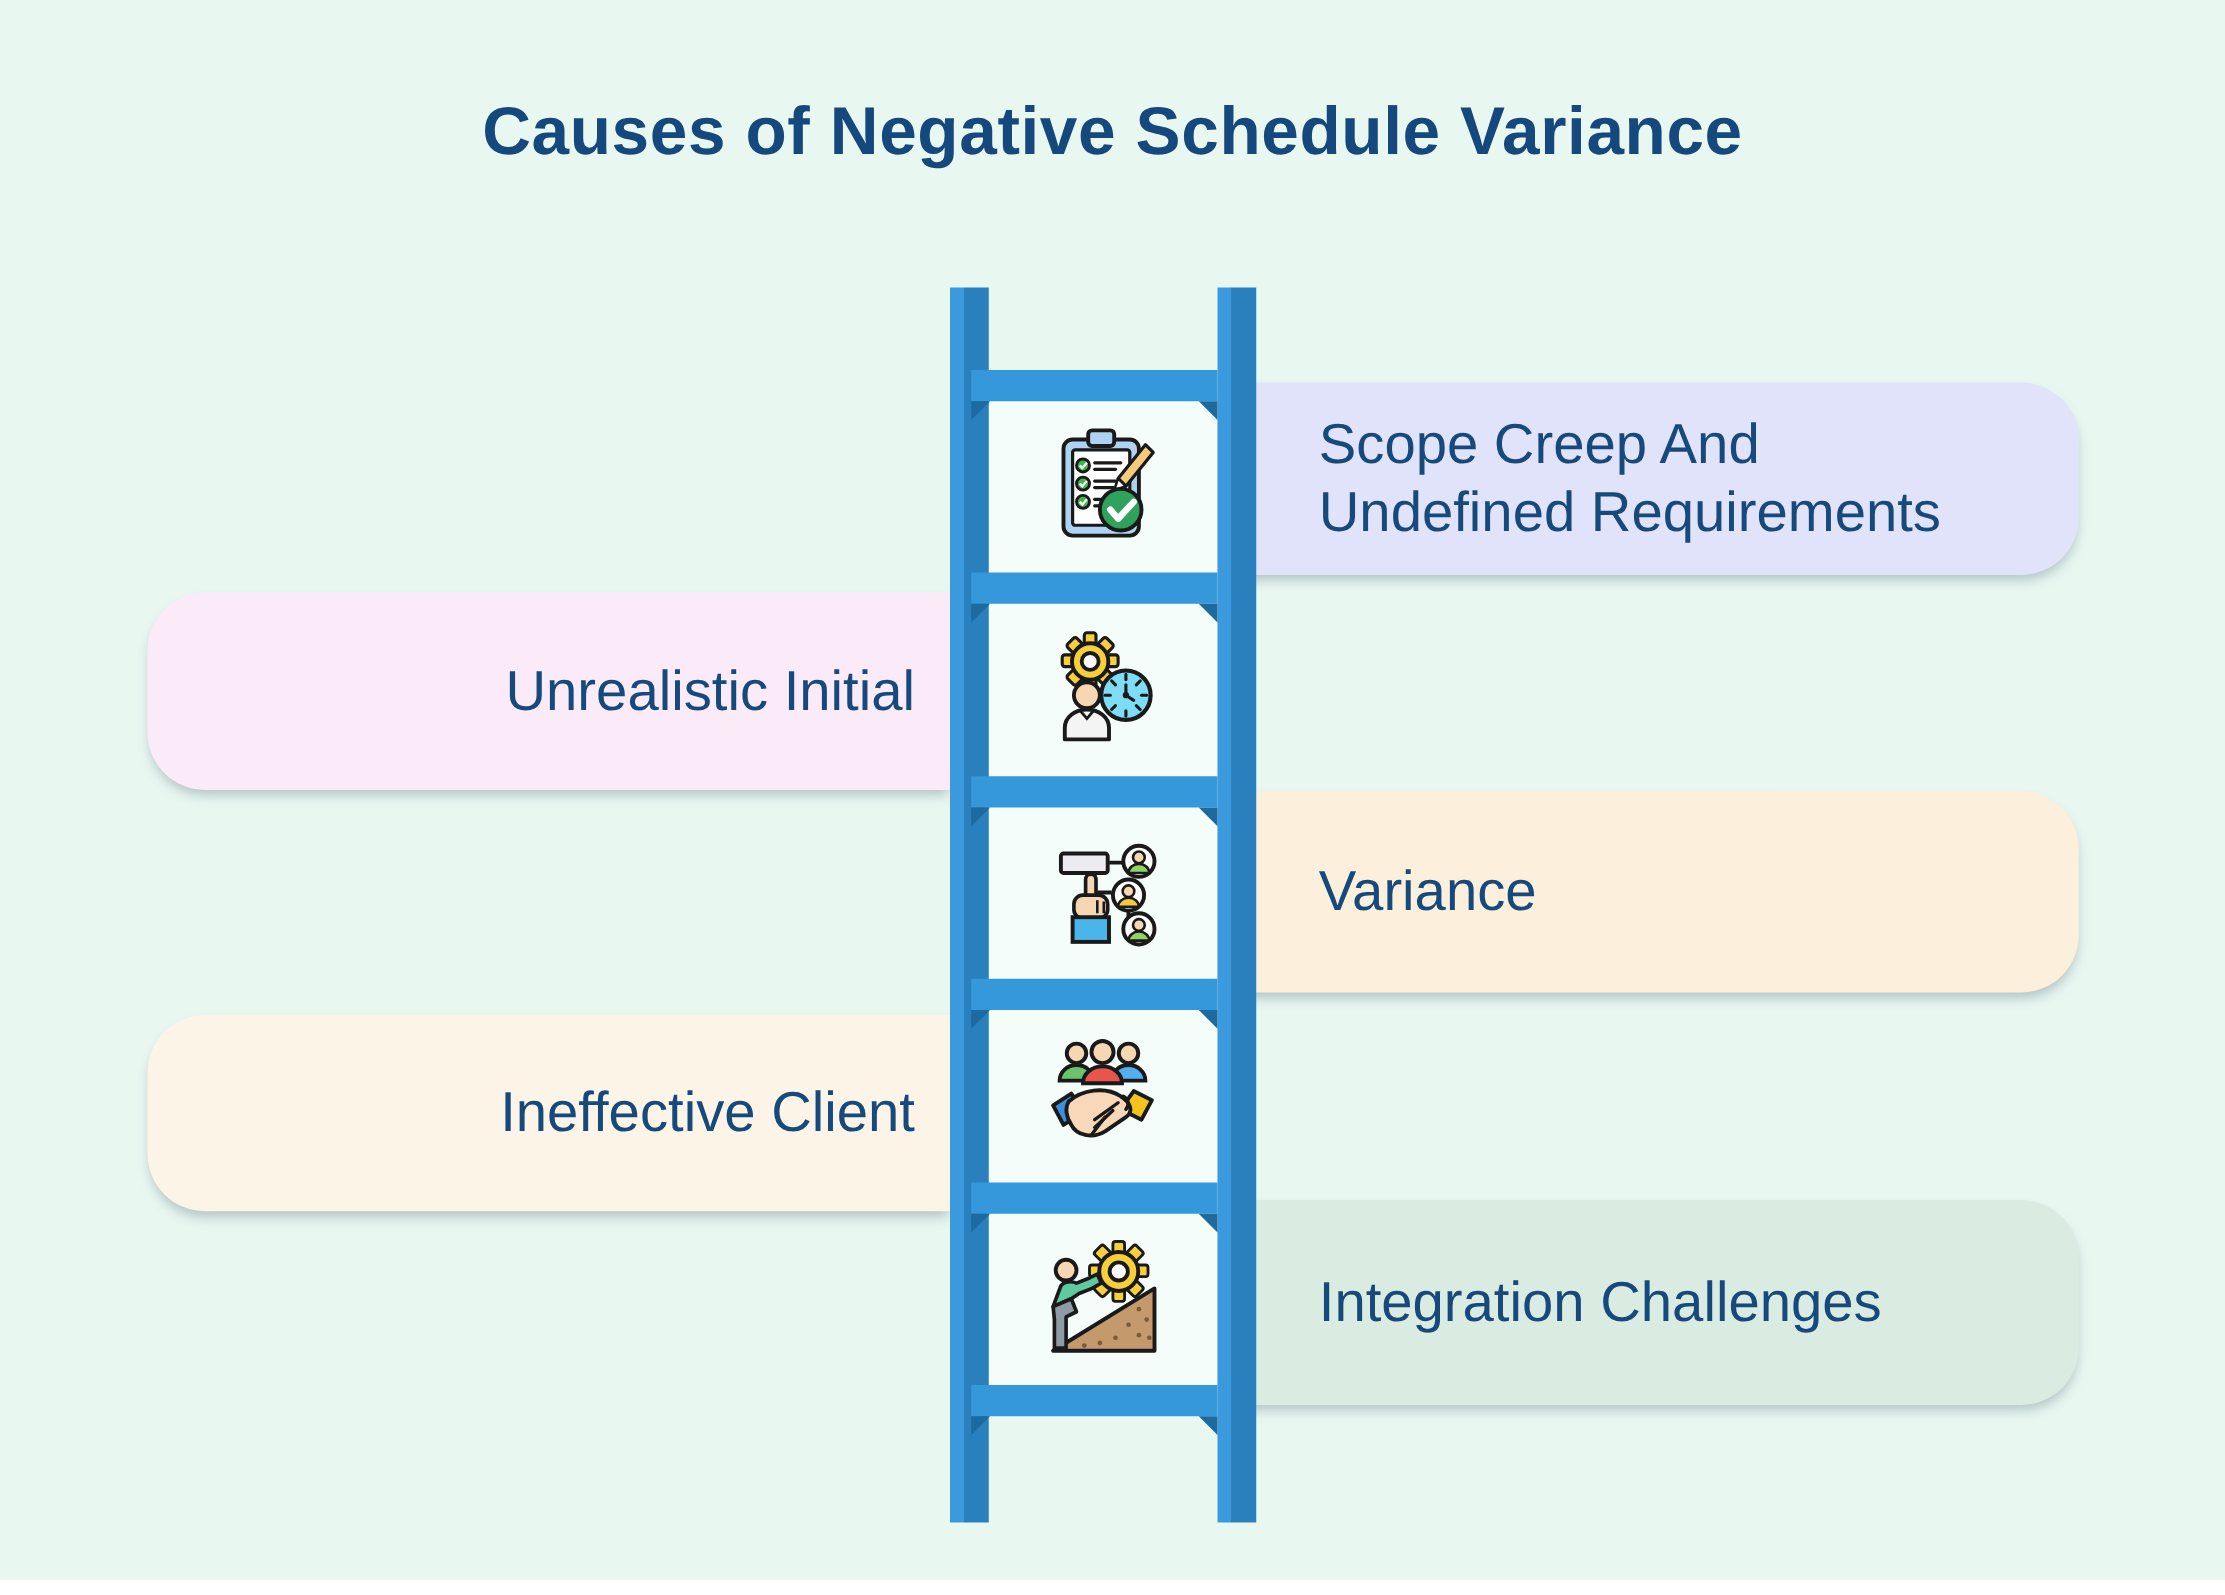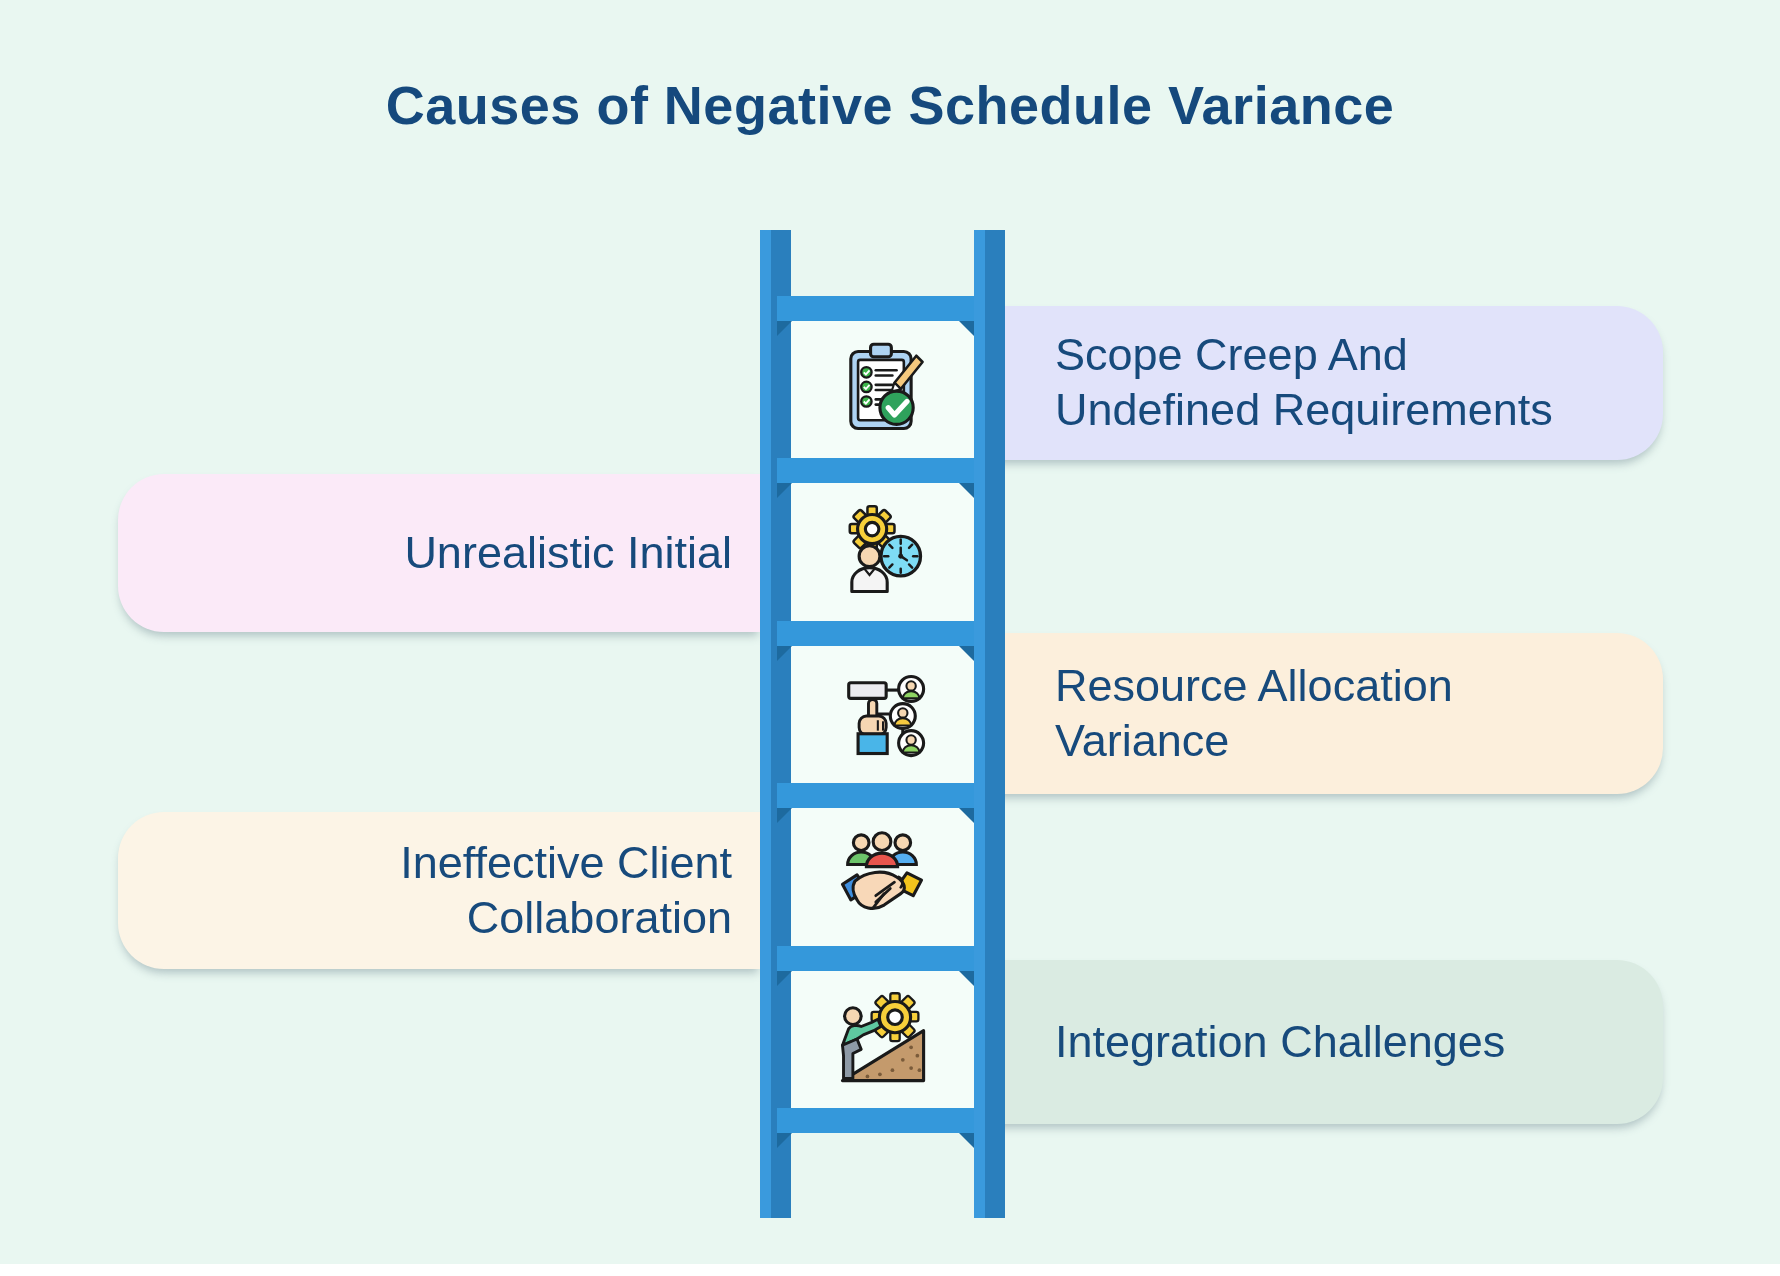--- a/index.html
+++ b/index.html
@@ -59,26 +59,24 @@
   <div class="title">Causes of Negative Schedule Variance</div>
 
   <div class="card right" id="card-0" style="background: rgb(225, 227, 250);">
     <span class="ln">Scope Creep And</span>
     <span class="ln">Undefined Requirements</span>
   </div>
   <div class="card left" id="card-1" style="background: rgb(251, 234, 248);">
     <span class="ln">Unrealistic Initial</span>
   </div>
   <div class="card right" id="card-2" style="background: rgb(252, 239, 220);">
-    <span class="ln">Resource Allocation</span>
     <span class="ln">Variance</span>
   </div>
   <div class="card left" id="card-3" style="background: rgb(252, 244, 230);">
     <span class="ln">Ineffective Client</span>
-    <span class="ln">Collaboration</span>
   </div>
   <div class="card right" id="card-4" style="background: rgb(218, 235, 226);">
     <span class="ln">Integration Challenges</span>
   </div>
 
   <div class="cellcol"></div>
   <div class="rail l"></div>
   <div class="rail r"></div>
 
   <div class="rung" style="top:296px">

